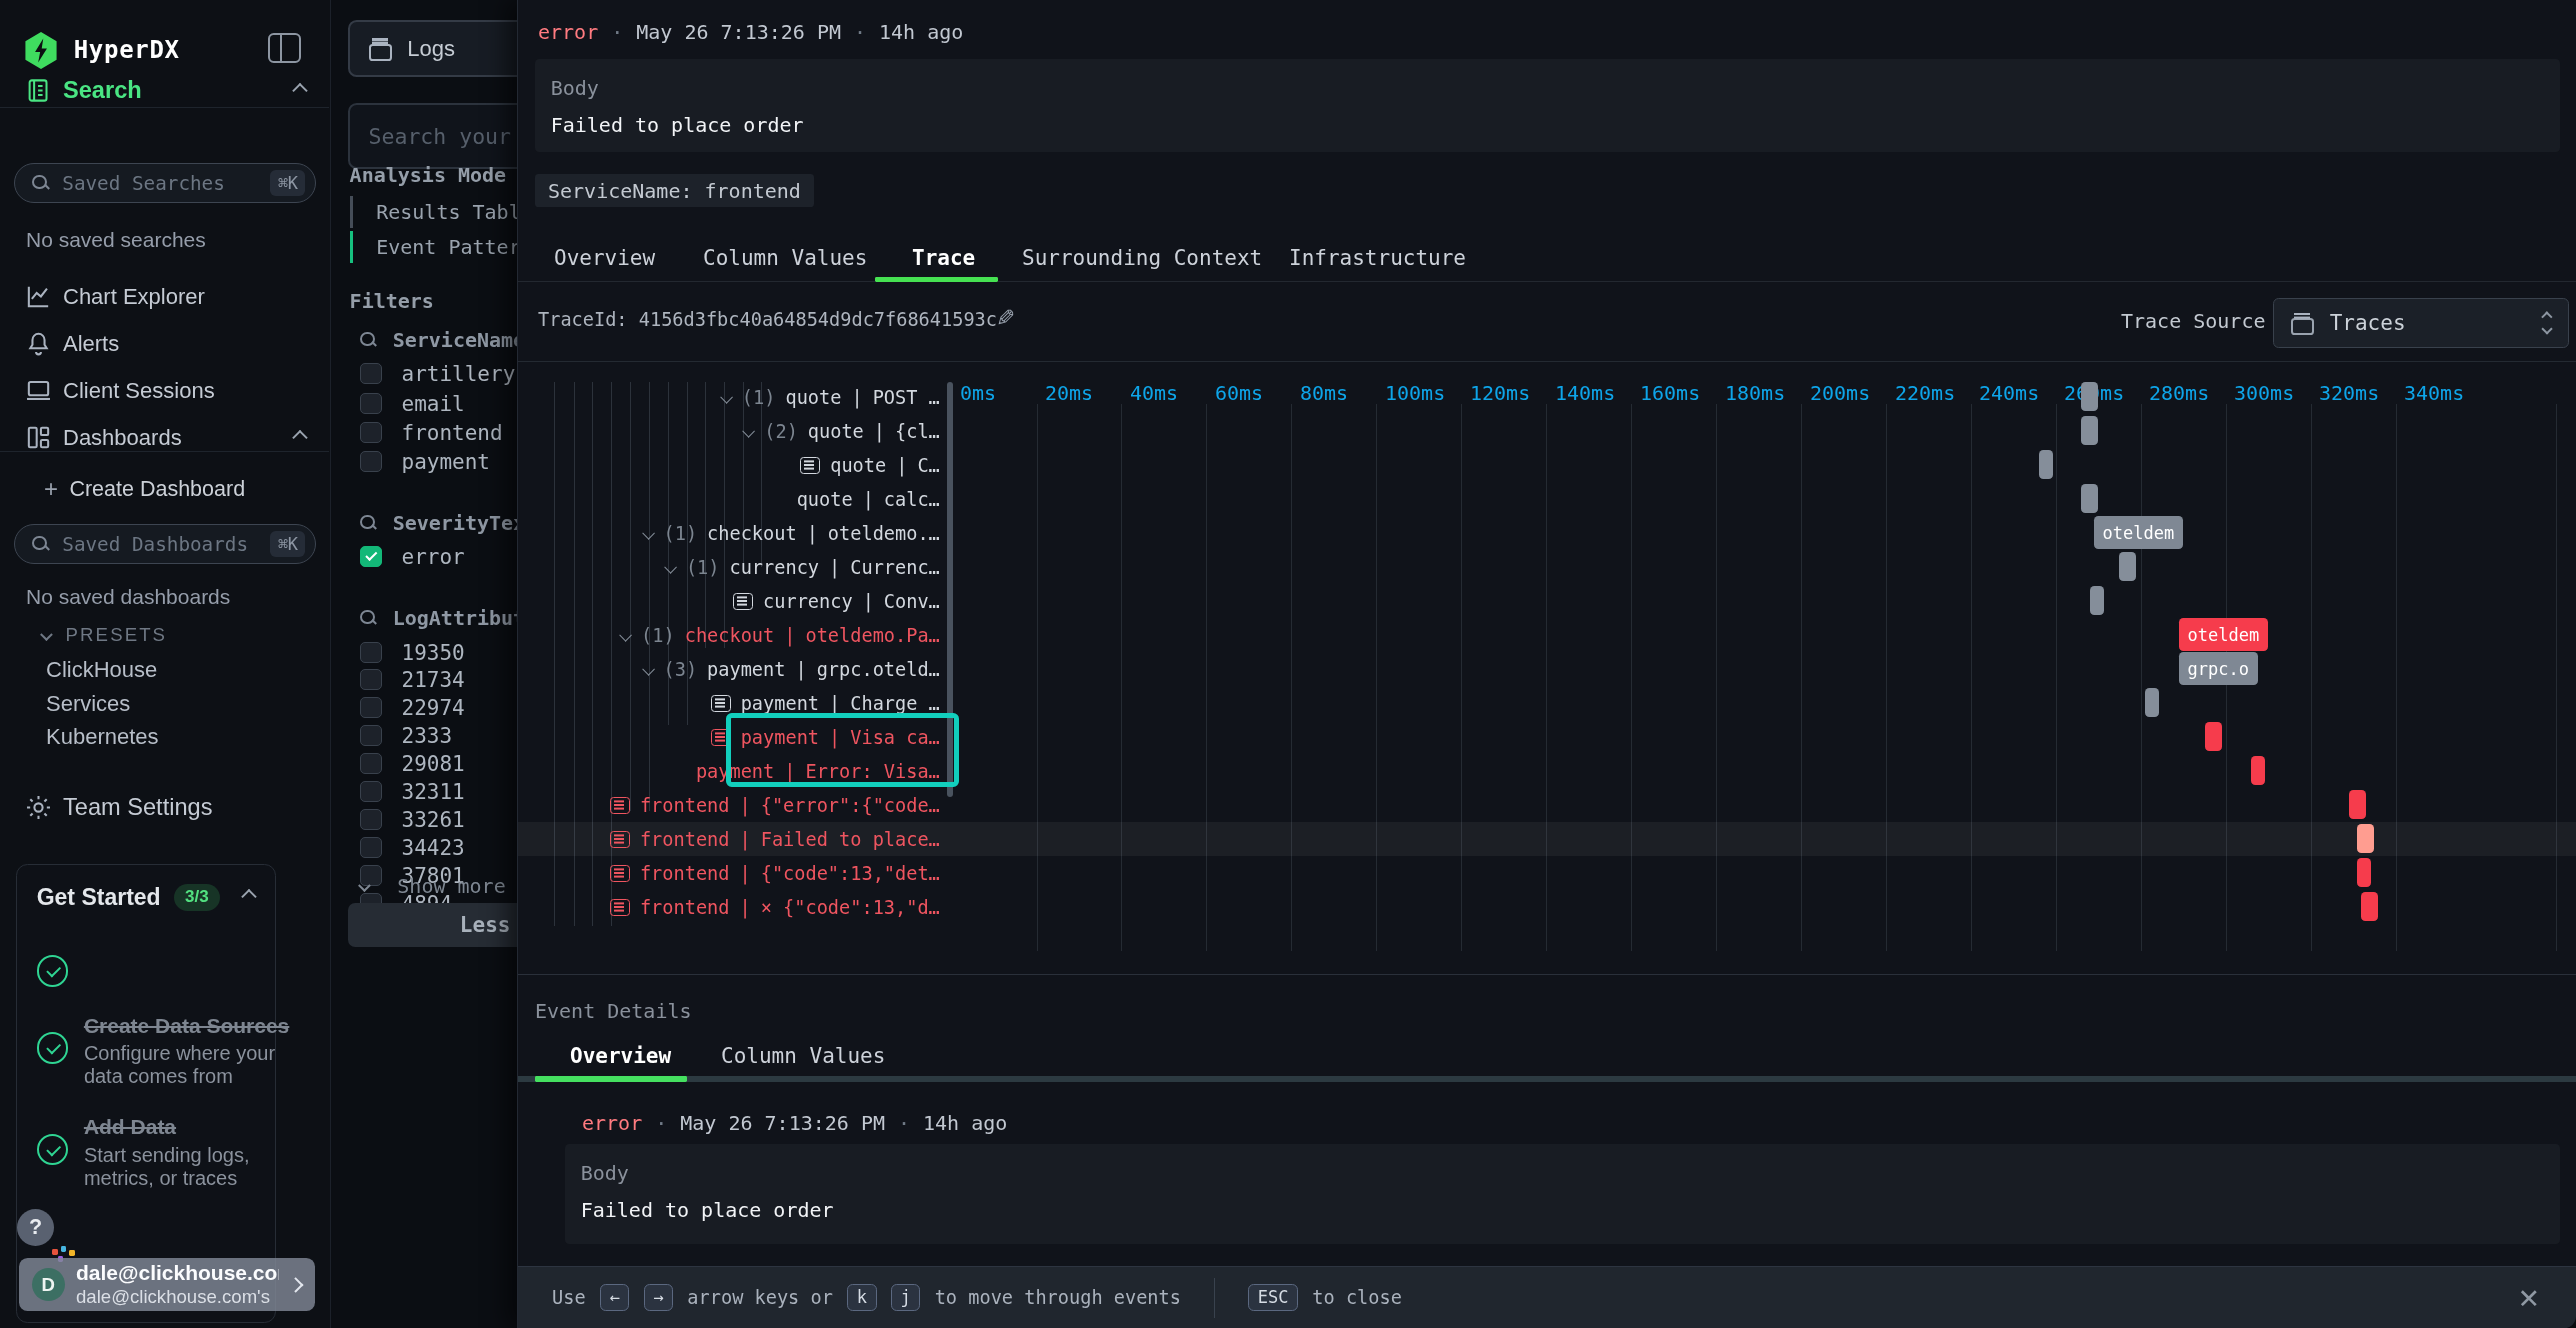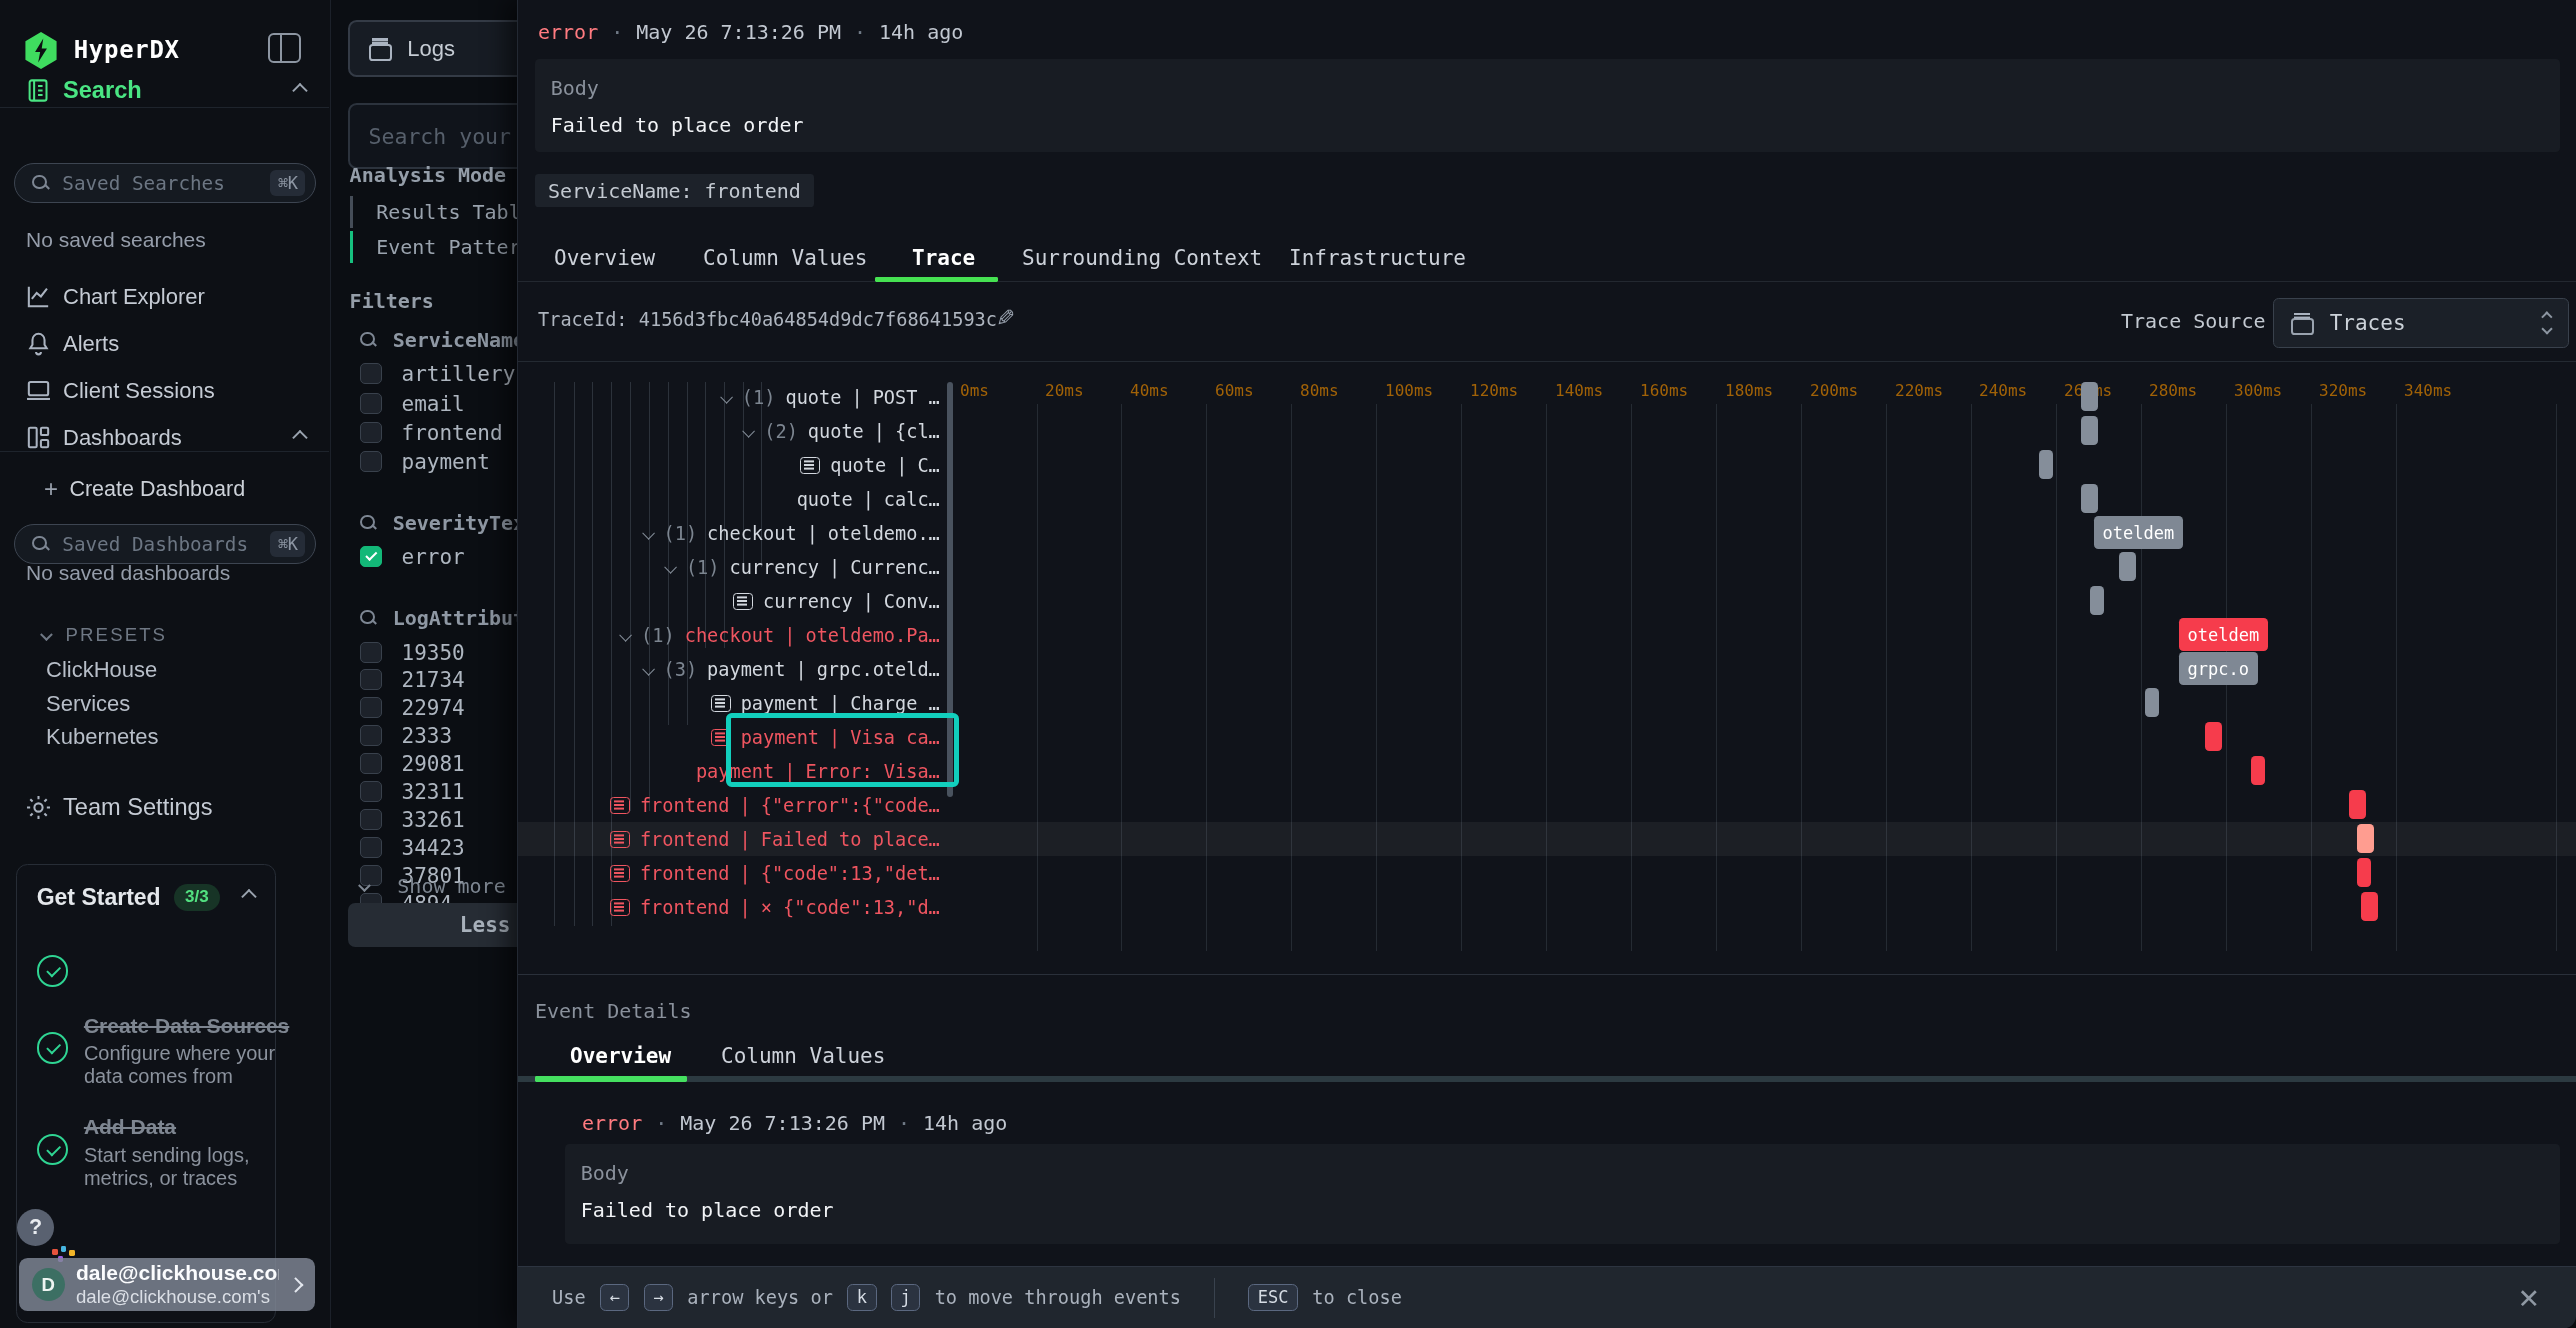--- a/index.html
+++ b/index.html
@@ -106,21 +106,21 @@
   .tsrc-dd { position:absolute; left:1755px; top:15.7px; width:296px; height:50px; background:#1b2028; border:1.4px solid #39414c; border-radius:5.7px; display:flex; align-items:center; gap:15.7px; padding:0 17px; }
   .tsrc-dd .lbl { flex:1; font-family:"DejaVu Sans Mono", monospace; font-size:21px; color:#ccd2d9; }
   .updown { display:flex; flex-direction:column; gap:4.3px; }
   .updown i { width:7.9px; height:7.9px; border-left:2.1px solid #8d96a2; border-bottom:2.1px solid #8d96a2; display:block; }
   .updown i.u { transform:rotate(135deg); }
   .updown i.d { transform:rotate(-45deg); }
 
   
   .waterfall { position:absolute; left:0; top:362px; width:100%; height:613px; border-bottom:1.4px solid #2a303a; }
   .grid-line { position:absolute; top:42px; bottom:23px; width:1.4px; background:#252b33; }
-  .tick-lbl { position:absolute; top:18.6px; font-family:"DejaVu Sans Mono", monospace; font-size:16px; color:#a16207; }
+  .tick-lbl { position:absolute; top:18.6px; font-family:"DejaVu Sans Mono", monospace; font-size:20px; color:#0ea5e9; }
   .iguide { position:absolute; top:20px; width:1.4px; background:#2c323b; }
   .wf-scroll { position:absolute; left:429px; top:20px; width:6.4px; height:415px; background:#49525e; border-radius:3.6px; }
   .wf-rows { position:absolute; left:0; top:18px; width:100%; }
   .wf-row { position:relative; width:100%; height:34px; }
   .row-band { position:absolute; left:0; width:100%; height:34px; background:rgba(255,255,255,0.05); }
   .wf-label { position:absolute; left:0; top:0; width:429px; height:34px; display:flex; align-items:center; justify-content:flex-end; gap:10px; padding-right:7.2px; font-family:"DejaVu Sans Mono", monospace; font-size:18.6px; color:#d3d8df; white-space:nowrap; }
   .wf-label .chev { width:8.6px; height:8.6px; border-color:#848d98; border-width:1.8px; margin-right:1.4px; }
   .wf-label .cnt { color:#7c8590; }
   .wf-label.err { color:#ef5560; }
   .doc-ico { position:relative; width:20px; height:17px; border:1.8px solid currentColor; border-radius:3.6px; flex:0 0 auto; }
@@ -228,21 +228,21 @@
     <div class="create-row" style="top:475px;">
       <span class="plus">+</span>
       <span class="lbl">Create Dashboard</span>
     </div>
 
     <div class="pill" style="top:524px;">
       <span class="mag"></span>
       <span class="ph">Saved Dashboards</span>
       <span class="kbd-chip">⌘K</span>
     </div>
-    <div class="muted-line" style="top:561px;text-align:center;">No saved dashboards</div>
+    <div class="muted-line" style="top:585px;text-align:center;">No saved dashboards</div>
 
     <div class="presets-head" style="top:624px;">
       <span class="chev down" style="border-color:#6f7884;width:9.3px;height:9.3px;"></span>
       <span>PRESETS</span>
     </div>
     <div id="preset-list">
         <div class="preset-item" style="top: 657px;">ClickHouse</div>
         <div class="preset-item" style="top: 691px;">Services</div>
         <div class="preset-item" style="top: 724px;">Kubernetes</div>
       </div>

